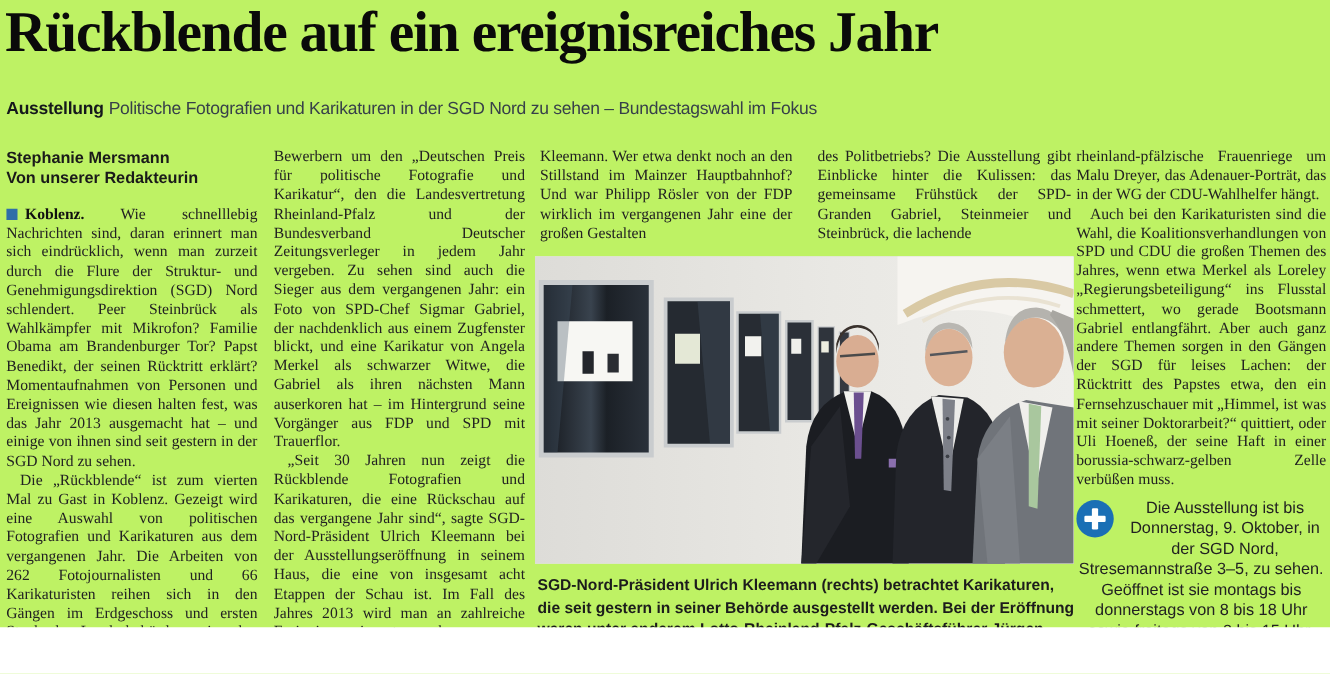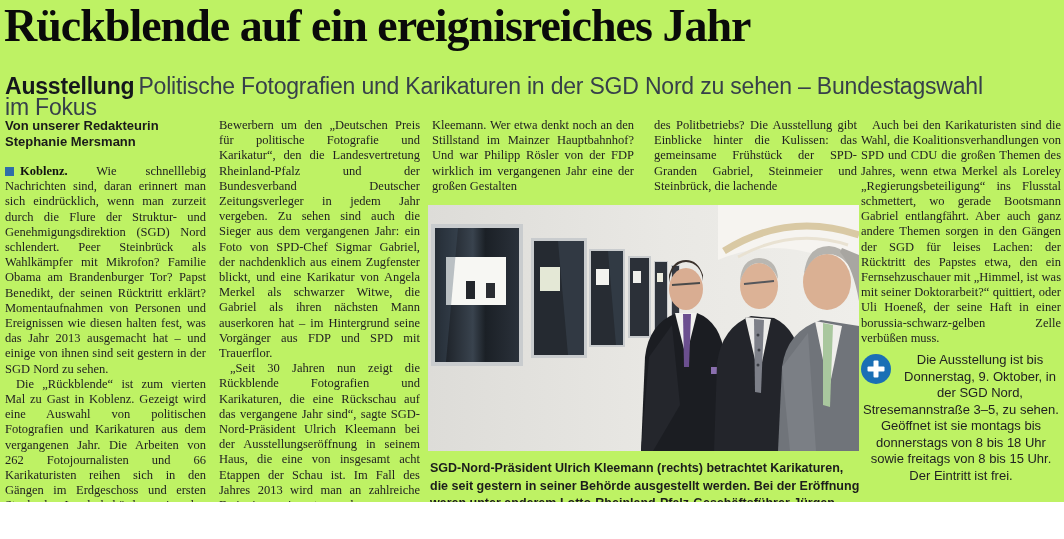--- a/index.html
+++ b/index.html
@@ -9,21 +9,21 @@
     background:#bef264; font-family:"Liberation Serif", serif; color:#222;
   }
   .headline {
     position:absolute; left:4px; top:0px; width:1000px;
     font-family:"Liberation Serif", serif; font-weight:700;
     font-size:46px; line-height:52px; letter-spacing:-1px; color:#0a0a0a;
     white-space:nowrap;
   }
   .subhead {
     position:absolute; left:5px; top:76px; width:1000px;
-    font-family:"Liberation Sans", sans-serif; font-size:23px; line-height:21px;
+    font-family:"Liberation Sans", sans-serif; font-size:14px; line-height:21px;
     color:#37404a; letter-spacing:-0.2px;
   }
   .subhead strong { color:#15181c; font-weight:700; margin-right:4px; }
   .col {
     position:absolute; top:118px; bottom:0;
     font-size:12.5px; line-height:15.2px; text-align:justify;
     overflow:hidden; hyphens:auto; -webkit-hyphens:auto;
   }
   .col1 { left:5px;   width:201px; }
   .col2 { left:219px; width:201px; }
@@ -76,41 +76,42 @@
 <body>
 
 <div class="page">
 
   <h1 class="headline">Rückblende auf ein ereignisreiches Jahr</h1>
 
   <p class="subhead"><strong>Ausstellung</strong><span>Politische Fotografien und Karikaturen in der SGD Nord zu sehen – Bundestagswahl im Fokus</span></p>
 
   <div class="col col1">
     <div class="byline">
+      <div>Stephanie Mersmann</div>
       <div>Von unserer Redakteurin</div>
-      <div>Stephanie Mersmann</div>
     </div>
     <p><span class="bullet"></span><span class="loc">Koblenz.</span> <span>Wie schnelllebig Nachrichten sind, daran erinnert man sich eindrücklich, wenn man zurzeit durch die Flure der Struktur- und Genehmigungsdirektion (SGD) Nord schlendert. Peer Steinbrück als Wahlkämpfer mit Mikrofon? Familie Obama am Brandenburger Tor? Papst Benedikt, der seinen Rücktritt erklärt? Momentaufnahmen von Personen und Ereignissen wie diesen halten fest, was das Jahr 2013 ausgemacht hat – und einige von ihnen sind seit gestern in der SGD Nord zu sehen.</span></p>
     <p class="ind">Die „Rückblende“ ist zum vierten Mal zu Gast in Koblenz. Gezeigt wird eine Auswahl von politischen Fotografien und Karikaturen aus dem vergangenen Jahr. Die Arbeiten von 262 Fotojournalisten und 66 Karikaturisten reihen sich in den Gängen im Erdgeschoss und ersten Stock der Landesbehörde aneinander, die besten von insgesamt 1276</p>
   </div>
 
   <div class="col col2">
     <p>Bewerbern um den „Deutschen Preis für politische Fotografie und Karikatur“, den die Landesvertretung Rheinland-Pfalz und der Bundesverband Deutscher Zeitungsverleger in jedem Jahr vergeben. Zu sehen sind auch die Sieger aus dem vergangenen Jahr: ein Foto von SPD-Chef Sigmar Gabriel, der nachdenklich aus einem Zugfenster blickt, und eine Karikatur von Angela Merkel als schwarzer Witwe, die Gabriel als ihren nächsten Mann auserkoren hat – im Hintergrund seine Vorgänger aus FDP und SPD mit Trauerflor.</p>
     <p class="ind">„Seit 30 Jahren nun zeigt die Rückblende Fotografien und Karikaturen, die eine Rückschau auf das vergangene Jahr sind“, sagte SGD-Nord-Präsident Ulrich Kleemann bei der Ausstellungseröffnung in seinem Haus, die eine von insgesamt acht Etappen der Schau ist. Im Fall des Jahres 2013 wird man an zahlreiche Ereignisse erinnert, „auch wenn man merkt, wie schnell manche Themen verschwinden“, so</p>
   </div>
 
   <div class="col col3">
     <p>Kleemann. Wer etwa denkt noch an den Stillstand im Mainzer Hauptbahnhof? Und war Philipp Rösler von der FDP wirklich im vergangenen Jahr eine der großen Gestalten</p>
   </div>
 
   <div class="col col4">
     <p>des Politbetriebs? Die Ausstellung gibt Einblicke hinter die Kulissen: das gemeinsame Frühstück der SPD-Granden Gabriel, Steinmeier und Steinbrück, die lachende</p>
   </div>
 
   <div class="col col5">
+    <p>rheinland-pfälzische Frauenriege um Malu Dreyer, das Adenauer-Porträt, das in der WG der CDU-Wahlhelfer hängt.</p>
     <p class="ind">Auch bei den Karikaturisten sind die Wahl, die Koalitionsverhandlungen von SPD und CDU die großen Themen des Jahres, wenn etwa Merkel als Loreley „Regierungsbeteiligung“ ins Flusstal schmettert, wo gerade Bootsmann Gabriel entlangfährt. Aber auch ganz andere Themen sorgen in den Gängen der SGD für leises Lachen: der Rücktritt des Papstes etwa, den ein Fernsehzuschauer mit „Himmel, ist was mit seiner Doktorarbeit?“ quittiert, oder Uli Hoeneß, der seine Haft in einer borussia-schwarz-gelben Zelle verbüßen muss.</p>
     <div class="infobox">
       <span class="plus-icon"></span>
       <span>Die Ausstellung ist bis Donnerstag, 9. Oktober, in der SGD Nord, Stresemannstraße 3–5, zu sehen. Geöffnet ist sie montags bis donnerstags von 8 bis 18 Uhr sowie freitags von 8 bis 15 Uhr. Der Eintritt ist frei.</span>
     </div>
   </div>
 
   <div class="photo-wrap">
     <svg viewBox="0 0 431 246" preserveAspectRatio="none">
       <defs>

